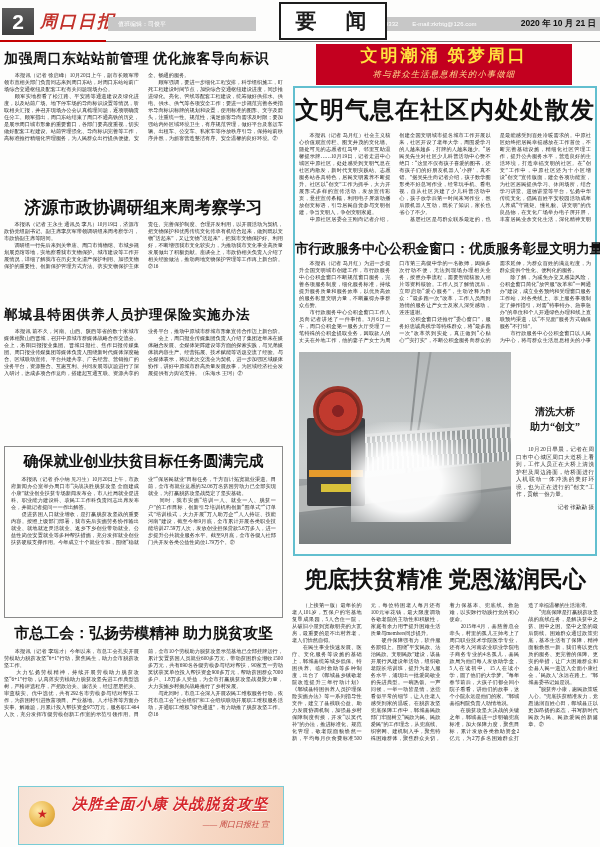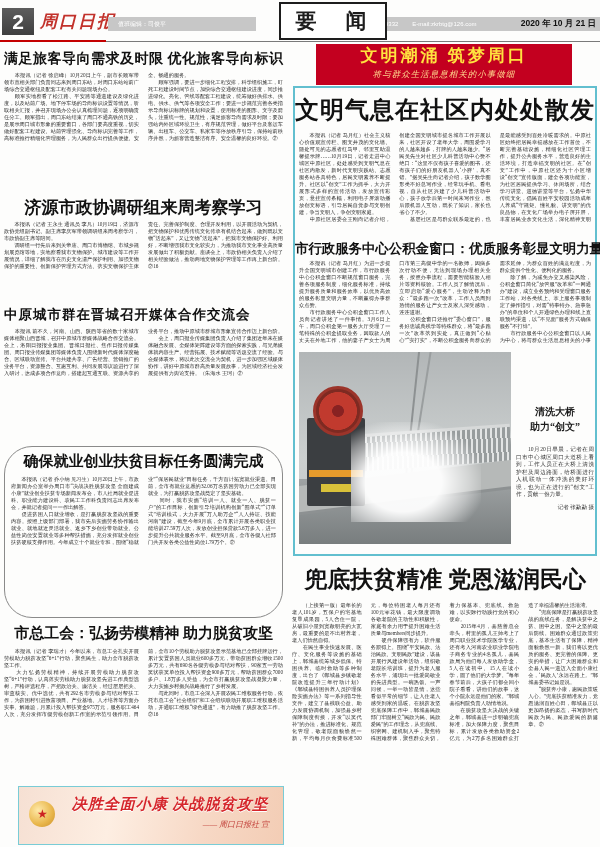--- a/index.html
+++ b/index.html
@@ -91,34 +91,34 @@
   <span>电话：8199332</span>
   <span>E-mail:zkrbtg@126.com</span>
   <span class="date">2020 年 10 月 21 日</span>
 </div>
 <div class="abs yaowen">
   <span>要　闻</span>
 </div>
 <div class="abs hdr-line"></div>
 <div class="abs hdr-redline"></div>
 
-<div class="abs headline lw" style="top:50px;font-size:14px;letter-spacing:.5px;">满足旅客导向需求及时限 优化旅客导向标识</div>
+<div class="abs headline lw" style="top:50px;font-size:14px;letter-spacing:.5px;">加强周口东站站前管理 优化旅客导向标识</div>
 <div class="abs body-txt cols2 lw" style="top:72px;height:118px;">　　本报讯（记者 徐启峰）10月20日上午，副市长顾军带领市直相关部门负责同志来到周口东站，对周口东站站前广场综合交通枢纽及配套工程有关问题现场办公。
 　　顾军实地察看了松江路、平安路等通道建设及绿化进度，以及站前广场、地下停车场的导向标识设置等情况，听取相关汇报，并召开现场办公会认真梳理问题，逐项明确责任分工。顾军指出，周口东站结束了周口不通高铁的历史，是展示周口城市形象的重要窗口，各部门要高度重视，切实做好配套工程建设、站前管理强化、导向标识完善等工作，高标准推行精细化管理服务，为人民群众出行提供便捷、安全、畅通的服务。
 　　顾军强调，要进一步细化工程安排，科学组织施工，盯死工程建设时间节点，加快综合交通枢纽建设进度，同步推进绿化、亮化、管线等配套工程建设，统筹做好供排水、供电、供水、供气等各项安全工作；要进一步规范完善各类指示导向标识标牌的规划和设置，使用标准的图形、文字及箭头，注重统一性、规范性，满足旅客导向需求及时限；要加强站内外区域环境卫生，有序规范管理，做好平台及客运车辆、出租车、公交车、私家车等停放秩序引导，保持站前秩序井然，为旅客营造整洁有序、安全温馨的良好环境。②</div>
 
 <div class="abs headline lw centered" style="top:196px;font-size:17px;">济源市政协调研组来周考察学习</div>
 <div class="abs body-txt cols2 lw" style="top:221px;height:80px;">　　本报讯（记者 王永生 通讯员 李凡）10月19日，济源市政协党组副书记、副主席李庆军带领调研组来周考察学习，市政协副主席等陪同。
 　　调研组一行先后来到关帝庙、周口市博物馆、市城乡规划展览馆等地，实地察看我市文物保护、城市建设等工作开展情况，详细了解我市在历史文化遗产保护利用、加强文物保护的重要性、创新保护管理方式方法、落实文物保护主体责任、完善保护制度、合理开发利用，以开展活动为契机，把文物保护和优秀传统文化传承有机结合起来，做到既以文物“活起来”，又让文物“活起来”，把我市文物保护好、利用好，不断增强我市文化软实力，为推动我市文化事业高质量发展做出了积极贡献。座谈会上，市政协相关负责人介绍了相关经验做法，推动两地文物保护管理等工作再上新台阶。②16</div>
 
-<div class="abs headline lw" style="top:306px;font-size:13.5px;letter-spacing:1px;">中原城市群在晋城召开媒体合作交流会</div>
+<div class="abs headline lw" style="top:306px;font-size:13.5px;letter-spacing:1px;">郸城县特困供养人员护理保险实施办法</div>
 <div class="abs body-txt cols2 lw" style="top:328px;height:112px;">　　本报讯 前不久，河南、山西、陕西等省的数十家城市媒体相聚山西晋城，召开中原城市群媒体战略合作交流会。会上，洛阳日报报业集团、晋城日报社、焦作日报传媒集团、周口报业传媒集团等媒体负责人围绕新时代媒体深度融合、区域联动宣传、平台共建共享、广告经营、营销推广的业务平台，资源整合、互惠互利、共同发展等议题进行了深入研讨，达成多项合作意向，搭建起互通互联、资源共享的业务平台，推动中原城市群城市形象宣传合作迈上新台阶。
 　　会上，周口报业传媒集团负责人介绍了集团近年来在媒体融合发展、全媒体矩阵建设等方面的探索实践，与兄弟媒体就内容生产、经营拓展、技术赋能等话题交流了经验。与会媒体表示，将以此次交流会为契机，进一步加强区域媒体协作，讲好中原城市群高质量发展故事，为区域经济社会发展提供有力舆论支持。（朱海水 王珂）②</div>
 
-<div class="abs boxed" style="left:4px;top:446px;width:279px;height:172px;border-radius:28px;">
+<div class="abs boxed" style="left:4px;top:446px;width:279px;height:172px;">
   <div class="headline centered" style="font-size:15px;">确保就业创业扶贫目标任务圆满完成</div>
   <div class="body-txt cols2" style="height:140px;margin-top:5px;">　　本报讯（记者 乔小纳 见习生）10月20日上午，市政府新闻办公室举办周口市“决战决胜脱贫攻坚 全面建成小康”就业创业扶贫专场新闻发布会，市人社局就业促进科、职业能力建设科、农民工工作科负责同志出席发布会，并就记者提问一一作出解答。
 　　促进贫困人口就业增收，是打赢脱贫攻坚战的重要内容。按照上级部门部署，我市先后实施劳务协作输出就业、就地就近灵活就业、返乡下乡创业带动就业、公益性岗位安置就业等多种帮扶措施，充分发挥就业创业扶贫硬核支撑作用。今年成立十个就业专班，围绕“稳就业”“保居民就业”目标任务，千方百计拓宽就业渠道。目前，全市有就业意愿的32.06万名贫困劳动力已全部实现就业，为打赢脱贫攻坚战奠定了坚实基础。
 　　同时，我市实施“培训一人、就业一人、脱贫一户”的工作目标，创新引导培训机构创新“围单式”“订单式”培训模式，大力开展“万人助万企”“人人持证、技能河南”建设，截至今年9月底，全市累计开展各类职业技能培训27.59万人次，发放创业担保贷款5.6万多人，进一步提升公共就业服务水平。截至9月底，全市各级人社部门共开发各类公益性岗位1.79万个。②</div>
 </div>
 
 <div class="abs headline lw centered" style="top:624px;font-size:15px;">市总工会：弘扬劳模精神 助力脱贫攻坚</div>
 <div class="abs body-txt cols2 lw" style="top:648px;height:132px;">　　本报讯（记者 李瑞才）今年以来，市总工会扎实开展劳模助力脱贫攻坚“6+1”行动，聚焦民生，助力全市脱贫攻坚工作。
 　　大力弘扬劳模精神，持续开展劳模助力脱贫攻坚“6+1”行动，认真落实劳模助力脱贫攻坚先进工作典型选树，严格评选程序，严把政治关、廉洁关，经过层层把关、审查核实、优中选优，共有292名市劳模参与结对帮扶工作，为贫困村引进致富项目、产业基地、人才培养等方面办实事、解难题，月累计投入帮扶资金975万元，服务职工464人次，充分发挥市级劳模创新工作室的示范引领作用。目前，全市10个劳模助力脱贫攻坚示范基地已全部挂牌运行，累计安置贫困人员就业600多万元，带动贫困群众增收1500多万元，共有690名各级劳模参与结对帮扶，90家五一劳动奖状获奖单位投入帮扶资金900多万元，帮助贫困群众7000多户、1.8万多人受益，为全市打赢脱贫攻坚战凝聚力量，大力实施乡村振兴战略推行了乡村发展。
 　　与此同时，市总工会深入开展农民工维权服务行动，依托市总工会“社会组织”和工会组织联动开展职工维权服务活动，开通职工维权“绿色通道”，有力助推了脱贫攻坚工作。②16</div>

